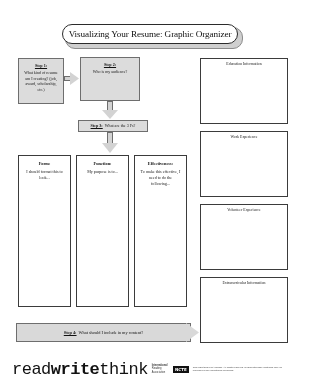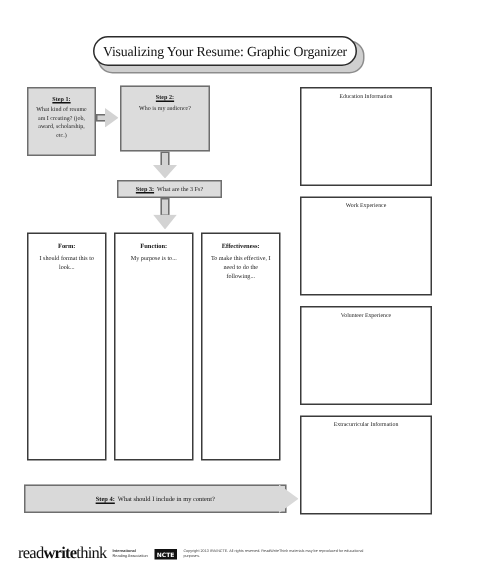--- a/index.html
+++ b/index.html
@@ -104,21 +104,21 @@
   }
   .sbox .sl{font-size:3.9px;line-height:5px;color:#222;text-align:center;}
   #sbox1{top:58px;height:66px;}
   #sbox2{top:131px;height:66px;}
   #sbox3{top:204px;height:66px;}
   #sbox4{top:277px;height:66px;}
 
   
   .footer{position:absolute;left:12px;top:360px;width:276px;height:18px;
     display:flex;align-items:center;gap:4px;}
-  .rwt{font-family:Liberation Serif, serif;font-size:11px;font-weight:bold;
+  .rwt{font-family:Liberation Mono, monospace;font-size:17px;font-weight:bold;
     letter-spacing:-0.5px;color:#111;line-height:11px;}
   .rwt .thin{font-weight:normal;}
   .plogo{font-size:2.6px;line-height:3.2px;color:#333;
     font-family:"Liberation Sans", sans-serif;max-width:34px;}
   .plogo b{display:block;}
   .ncte{font-family:"DejaVu Sans", sans-serif;font-size:4px;font-weight:bold;
     color:#fff;background:#111;padding:1px 2px;line-height:5px;}
   .copy{font-size:2.5px;line-height:3.2px;color:#444;
     font-family:"Liberation Sans", sans-serif;max-width:120px;}
 </style>

